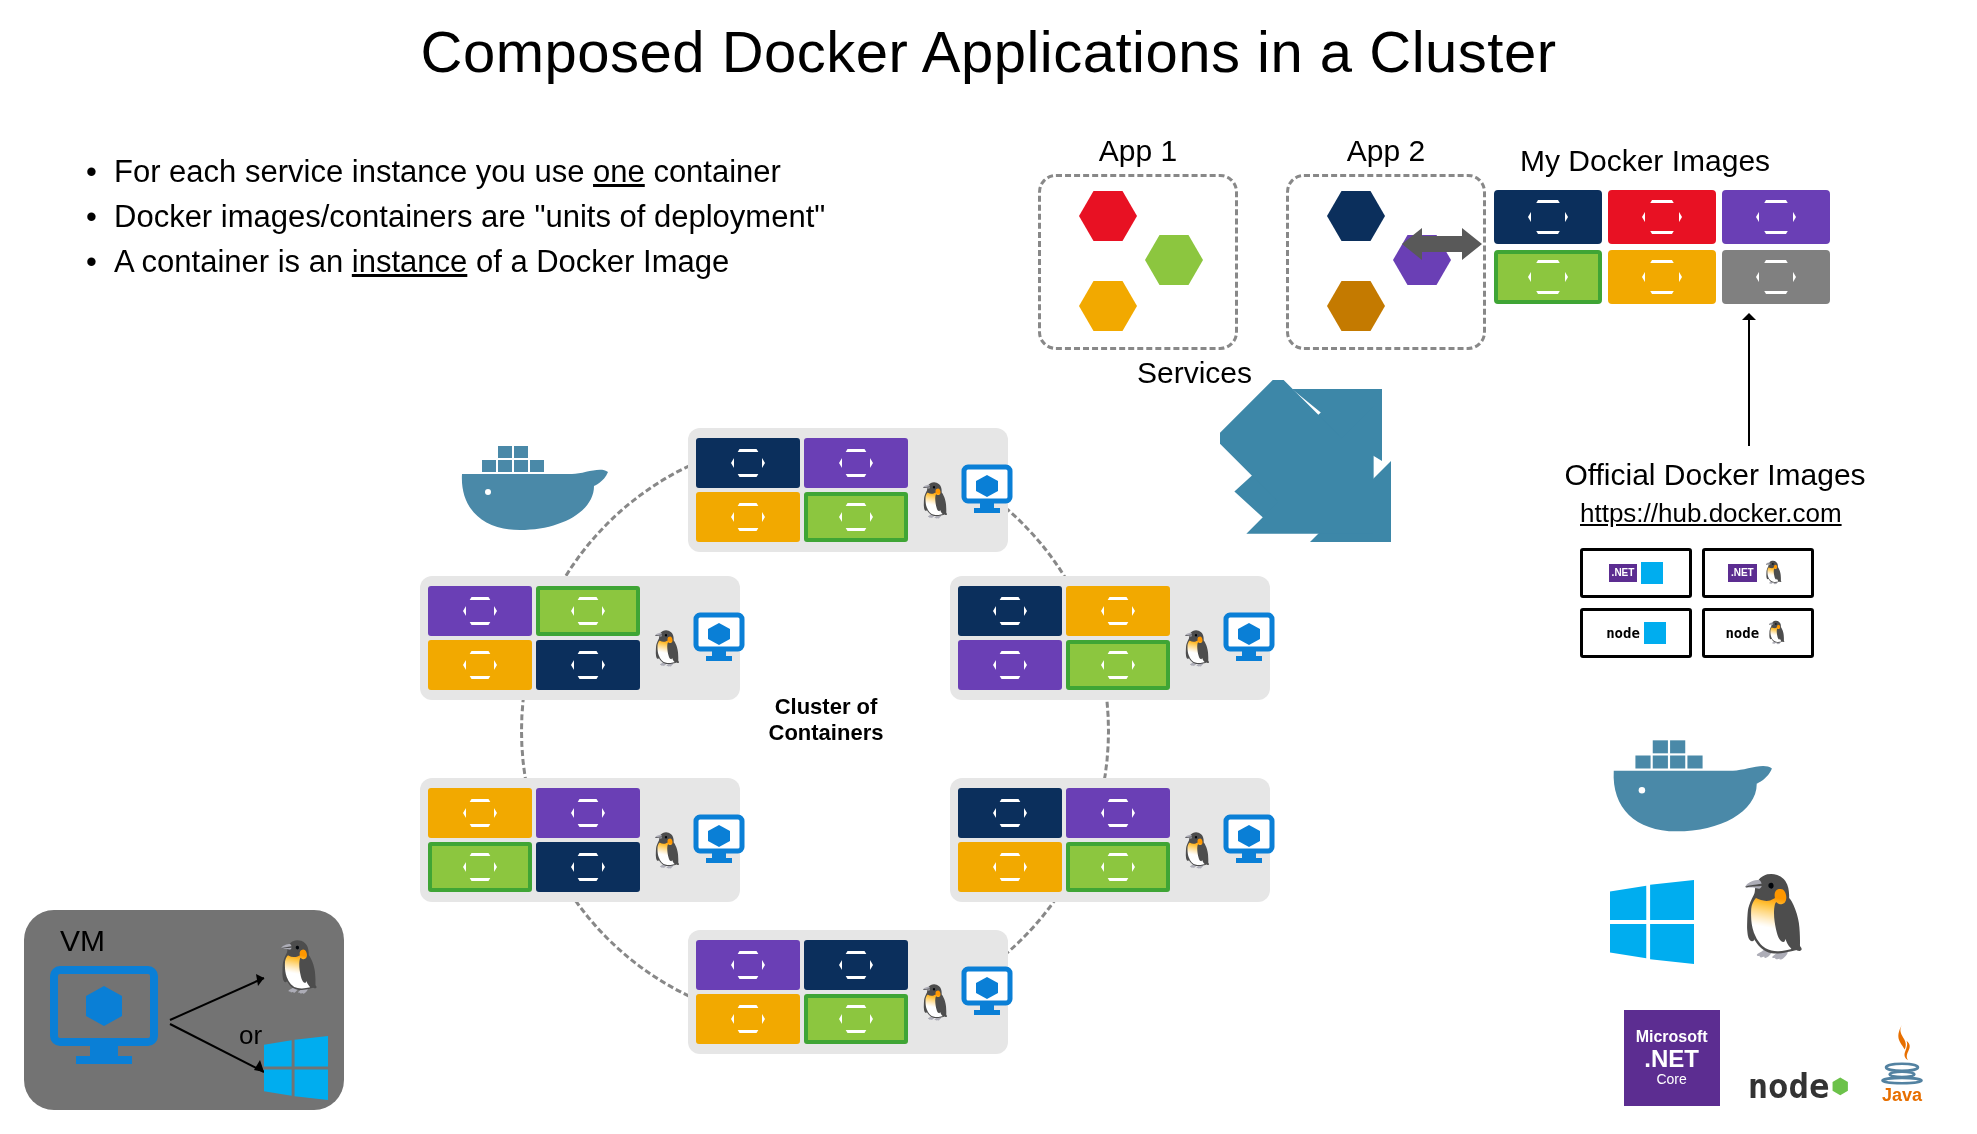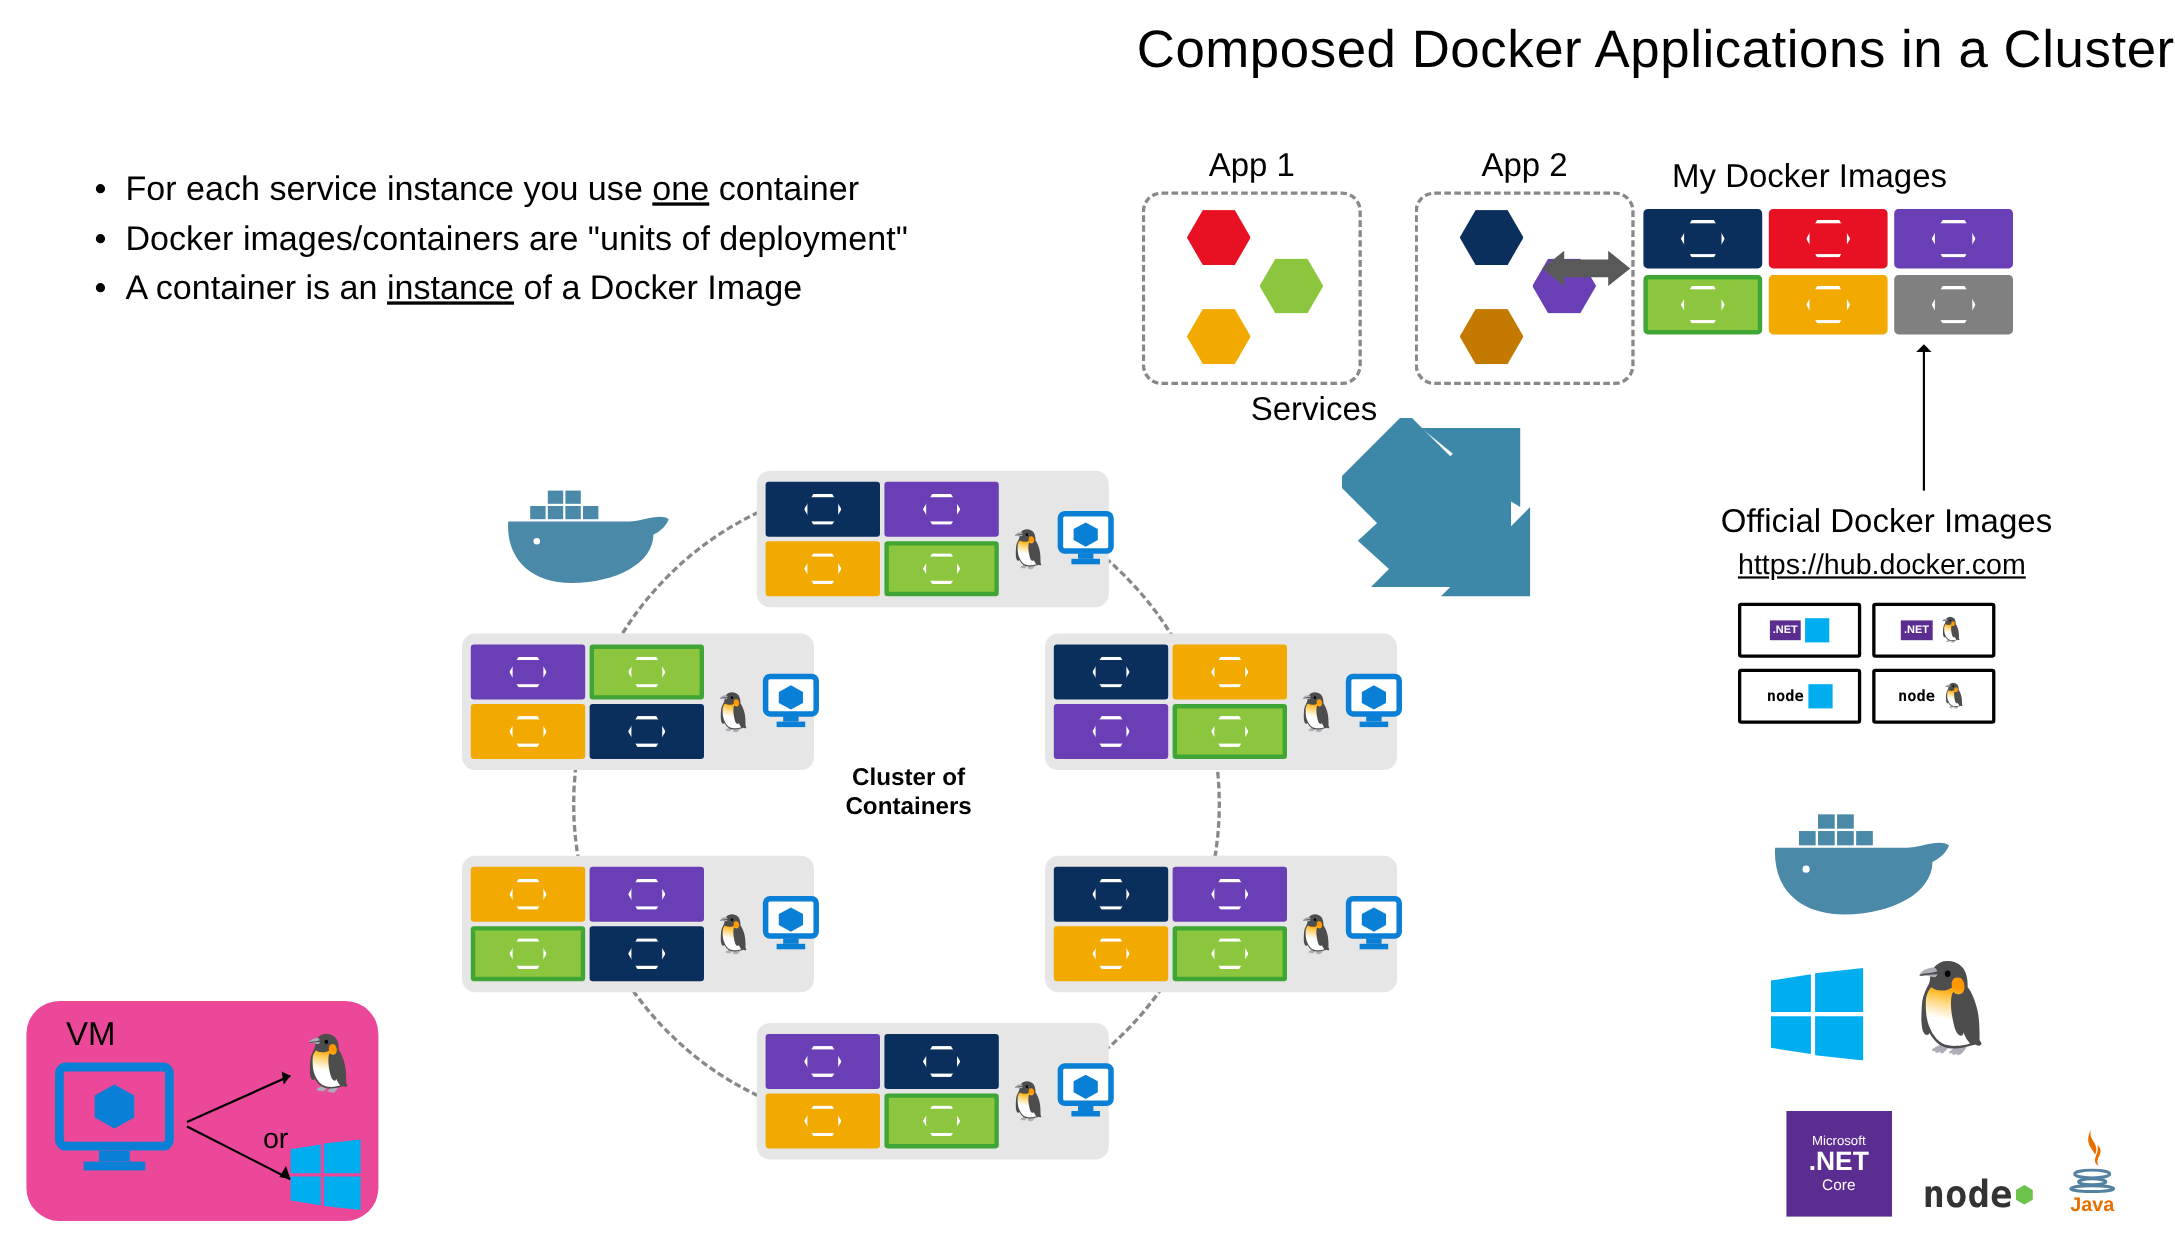--- a/index.html
+++ b/index.html
@@ -6,23 +6,23 @@
   body {
     font-family: "Segoe UI", "Segoe UI Light", Arial, sans-serif;
     background: #fff;
     width: 1977px;
     height: 1134px;
     position: relative;
     overflow: hidden;
     color: #000;
   }
   .title {
-    font-size: 48px;
+    font-size: 58px;
     font-weight: 300;
-    text-align: right;
+    text-align: center;
     padding-top: 18px;
     letter-spacing: 0.5px;
   }
   .bullets {
     position: absolute;
     top: 150px;
     left: 80px;
     font-size: 31px;
     font-weight: 300;
     line-height: 1.45;
@@ -77,21 +77,21 @@
   }
   .cluster-label { position:absolute; top: 694px; left: 756px; text-align:center; font-weight:700; font-size:22px; width:140px;}
   .node { position: absolute; background:#e6e6e6; border-radius:12px; width: 320px; height: 124px; display:flex; align-items:center; }
   .node-grid { display:grid; grid-template-columns: repeat(2, 104px); gap:4px; margin-left:8px;}
   .cbox { width:104px; height:50px; border:4px solid; border-radius:3px; display:flex; align-items:center; justify-content:center;}
   .cbox-hex { width:34px; height:28px; clip-path: polygon(25% 0, 75% 0, 100% 50%, 75% 100%, 25% 100%, 0 50%);}
   .node-icons { margin-left:6px; display:flex; align-items:flex-end; gap:4px;}
   .tux-icn { font-size:34px; line-height:1; }
 
   
-  .vm-legend { position:absolute; bottom:24px; left:24px; width:320px; height:200px; background:#ec4899; border-radius:30px; padding:14px 20px;}
+  .vm-legend { position:absolute; bottom:24px; left:24px; width:320px; height:200px; background:#737373; border-radius:30px; padding:14px 20px;}
   .vm-legend .vm-title{font-size:30px; font-weight:300; margin-left:16px;}
   .vm-or { font-size:26px; position:absolute; top:110px; left:215px;}
 
   
   .tech-logos { position:absolute; bottom:28px; right:50px; display:flex; align-items:flex-end; gap:28px;}
 
 </style>
 </head>
 <body>
 
@@ -405,21 +405,21 @@
           <polygon points="42,5 88,0 88,42 42,42"></polygon>
           <polygon points="0,46 38,46 38,82 0,76"></polygon>
           <polygon points="42,46 88,46 88,88 42,83"></polygon>
         </g>
       </svg>
   </div>
 </div>
 
 <div class="tech-logos">
   <div style="background:#5c2d91;color:#fff;width:96px;height:96px;display:flex;flex-direction:column;align-items:center;justify-content:center;font-size:12px;line-height:1.1;">
-    <span style="font-size:12px;">Microsoft</span>
+    <span style="font-size:16px;font-weight:bold;">Microsoft</span>
       <span style="font-size:24px;font-weight:bold;">.NET</span>
       <span style="font-size:14px;">Core</span>
   </div>
   <div style="font-family:monospace;font-size:34px;font-weight:bold;color:#333;display:flex;align-items:center;">n<span>ode</span><span style="color:#6cc24a;font-size:20px;margin-left:2px;">⬢</span></div>
   <div style="display:flex;flex-direction:column;align-items:center;">
     <svg width="50" height="62" viewBox="0 0 50 70">
         <path d="M25,2 C18,14 34,18 28,30 C24,22 16,18 25,2 Z" fill="#e76f00"></path>
         <path d="M30,20 C40,28 26,34 32,42 C22,36 34,28 30,20 Z" fill="#e76f00"></path>
         <ellipse cx="25" cy="50" rx="18" ry="4" fill="none" stroke="#5382a1" stroke-width="3"></ellipse>
         <ellipse cx="25" cy="58" rx="14" ry="3" fill="none" stroke="#5382a1" stroke-width="3"></ellipse>

